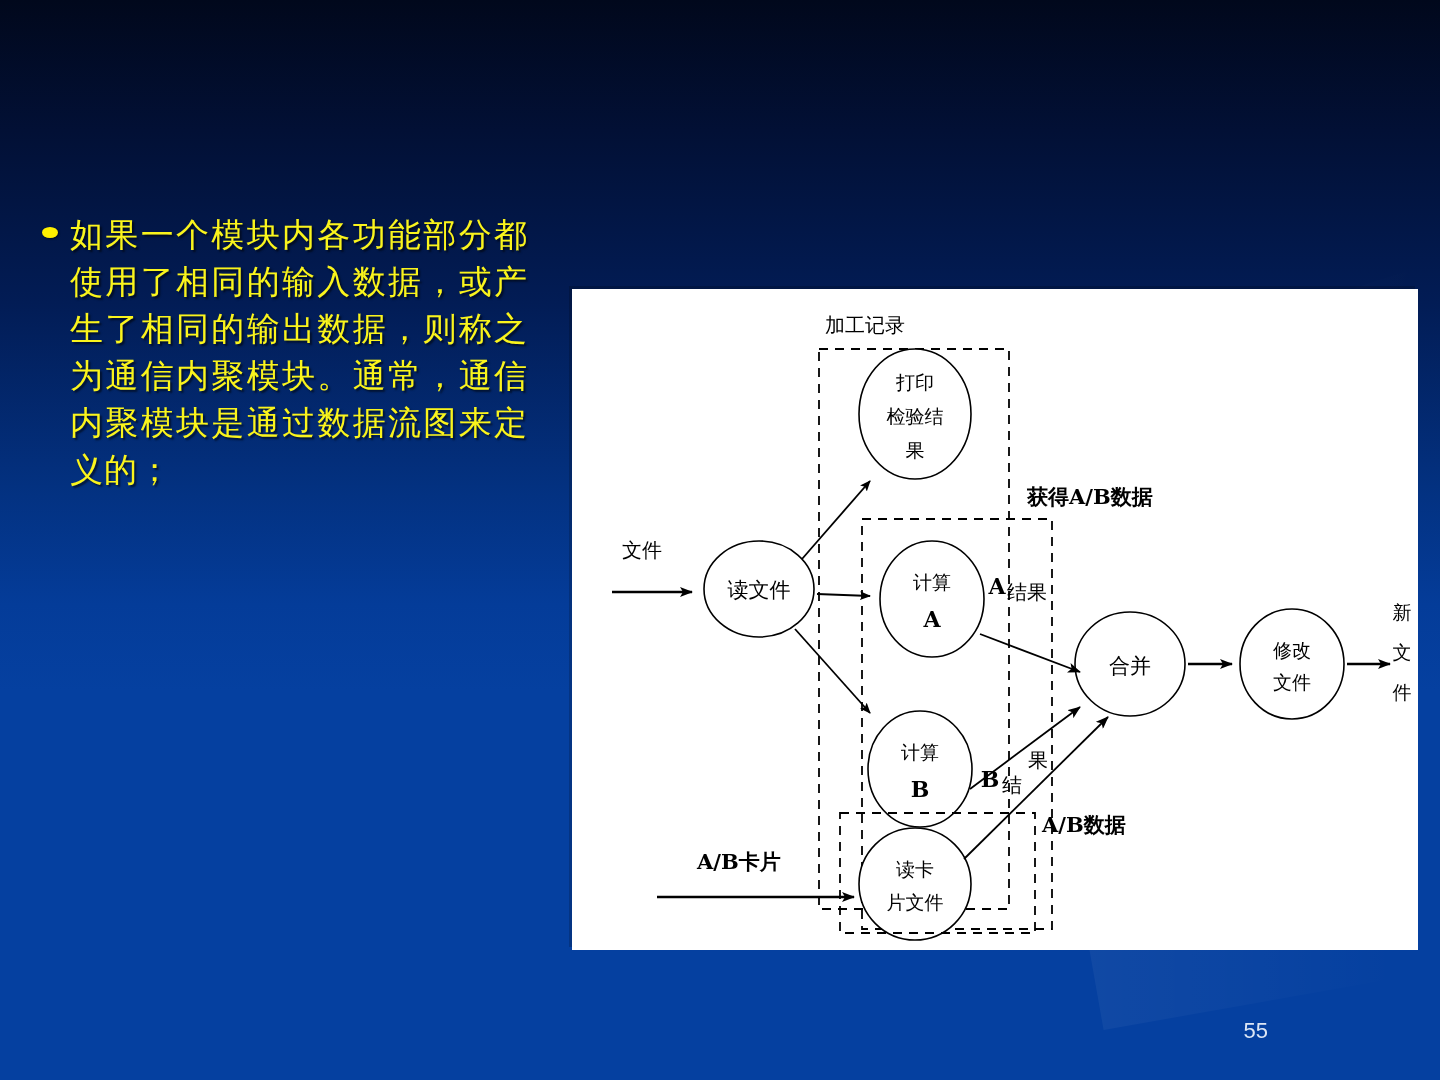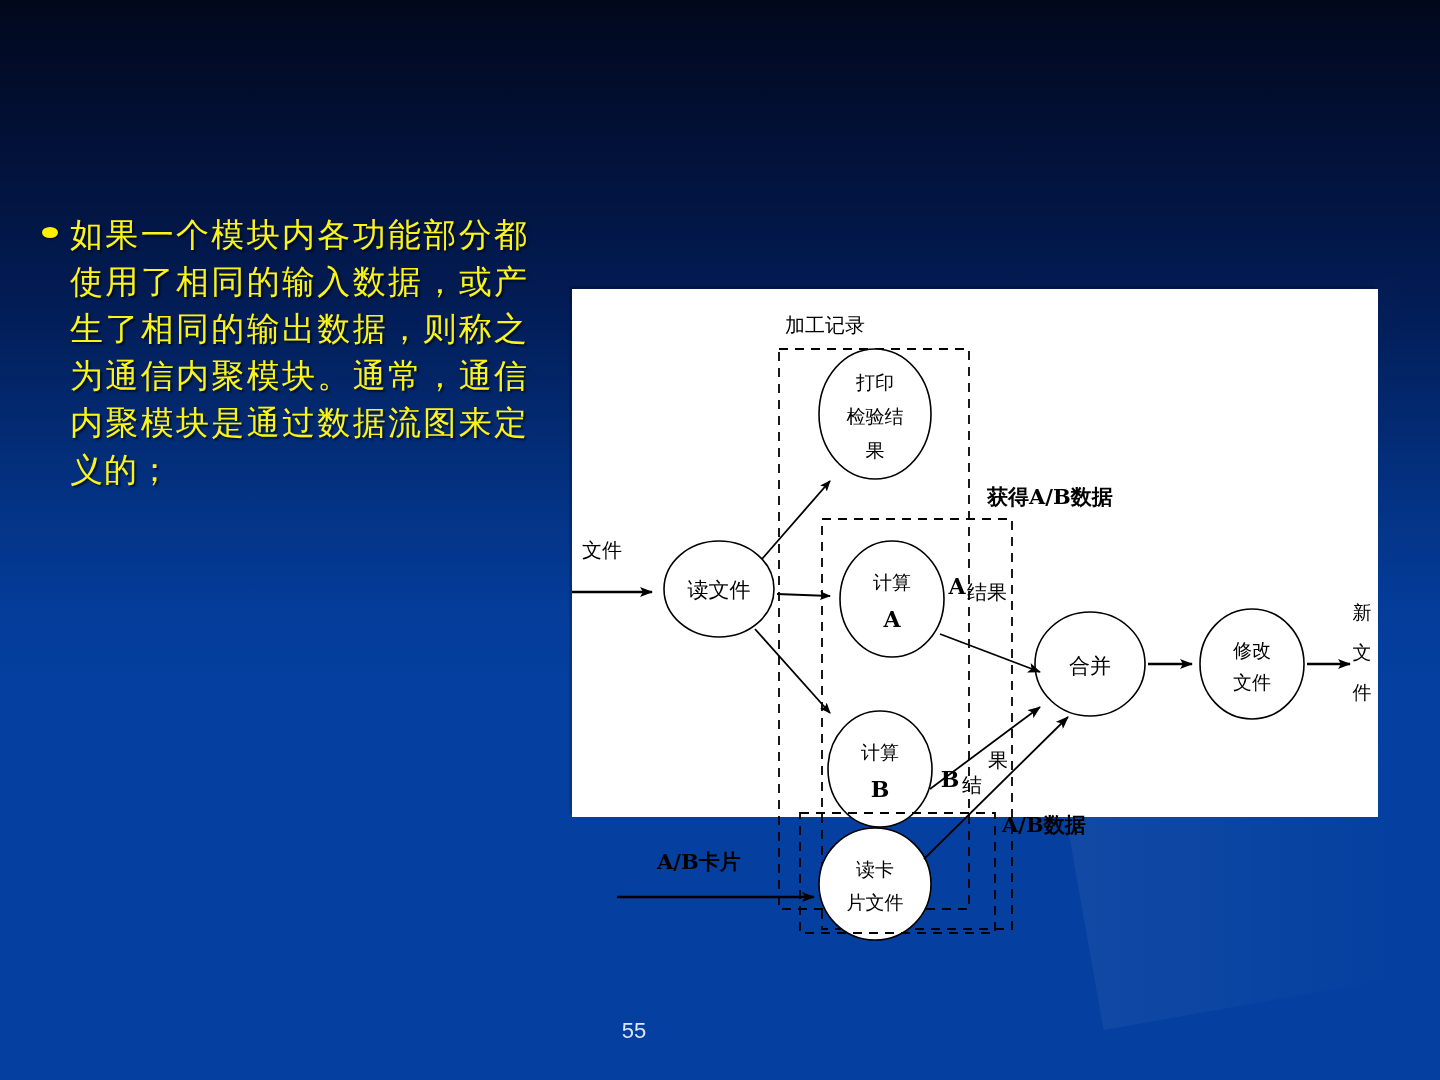--- a/index.html
+++ b/index.html
@@ -83,29 +83,30 @@
     color:#FAF41C;
     text-shadow:2px 2px 2px rgba(0,0,0,0.6);
     letter-spacing:1px;
     text-align:justify;
     text-justify:inter-character;
   }
 
   
   #page-num{
     position:absolute;left:0;top:1018px;width:1268px;
-    text-align:center;color:#DCE6F5;font-size:22px;
+    text-align:right;color:#DCE6F5;font-size:22px;
     font-family:"Liberation Sans",sans-serif;
   }
 
   
   #diagram-box{
-    position:absolute;left:572px;top:289px;width:806px;height:528px;
+    position:absolute;left:572px;top:289px;width:806px;height:661px;
     background:#FFFFFF;
     box-shadow:-3px -3px 0 rgba(0,0,0,0.18);
+    padding-left:40px;
   }
   #diagram-svg{display:block;width:806px;height:661px;}
   .node-ell{fill:#FFFFFF;stroke:#000000;stroke-width:1.6;}
   .dash-box{fill:none;stroke:#000000;stroke-width:1.8;stroke-dasharray:9 7;}
   .flow{stroke:#000000;stroke-width:1.8;fill:none;}
   .flow-thick{stroke:#000000;stroke-width:2.6;fill:none;}
   .lbl-cn{font-family:"DejaVu Sans","Liberation Sans",sans-serif;font-size:20px;fill:#000;}
   .lbl-cn-b{font-family:"DejaVu Sans","Liberation Sans",sans-serif;font-size:21px;fill:#000;font-weight:700;}
   .node-cn{font-family:"DejaVu Sans","Liberation Sans",sans-serif;font-size:21px;fill:#000;text-anchor:middle;}
   .node-cn-s{font-family:"DejaVu Sans","Liberation Sans",sans-serif;font-size:19px;fill:#000;text-anchor:middle;}

